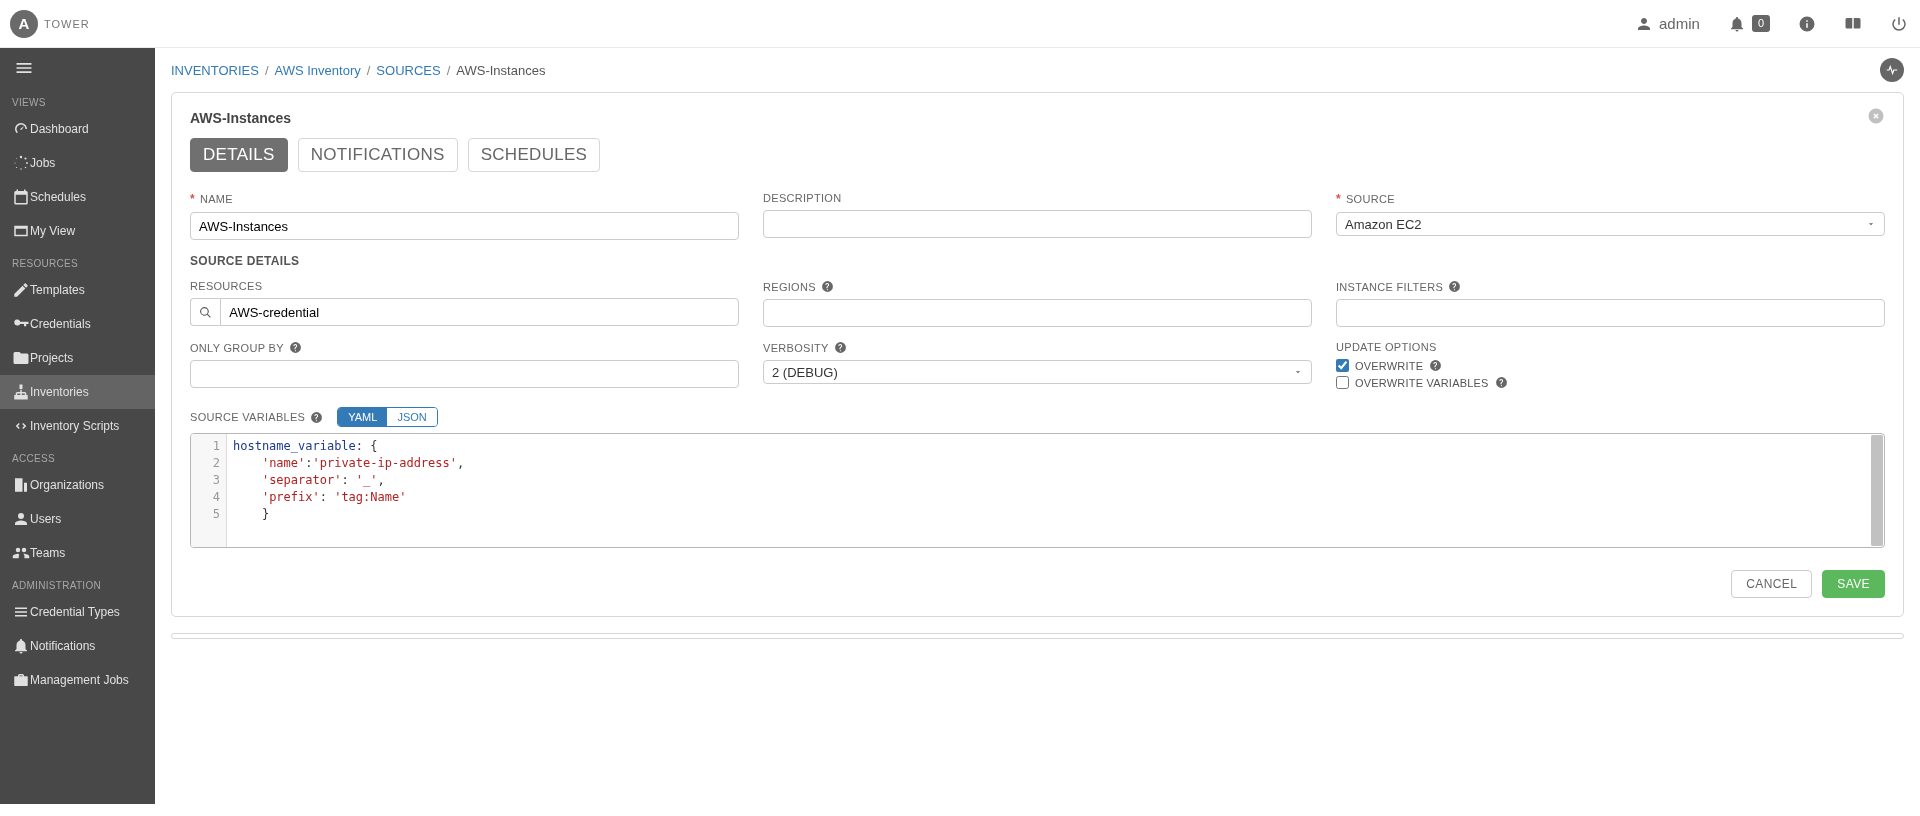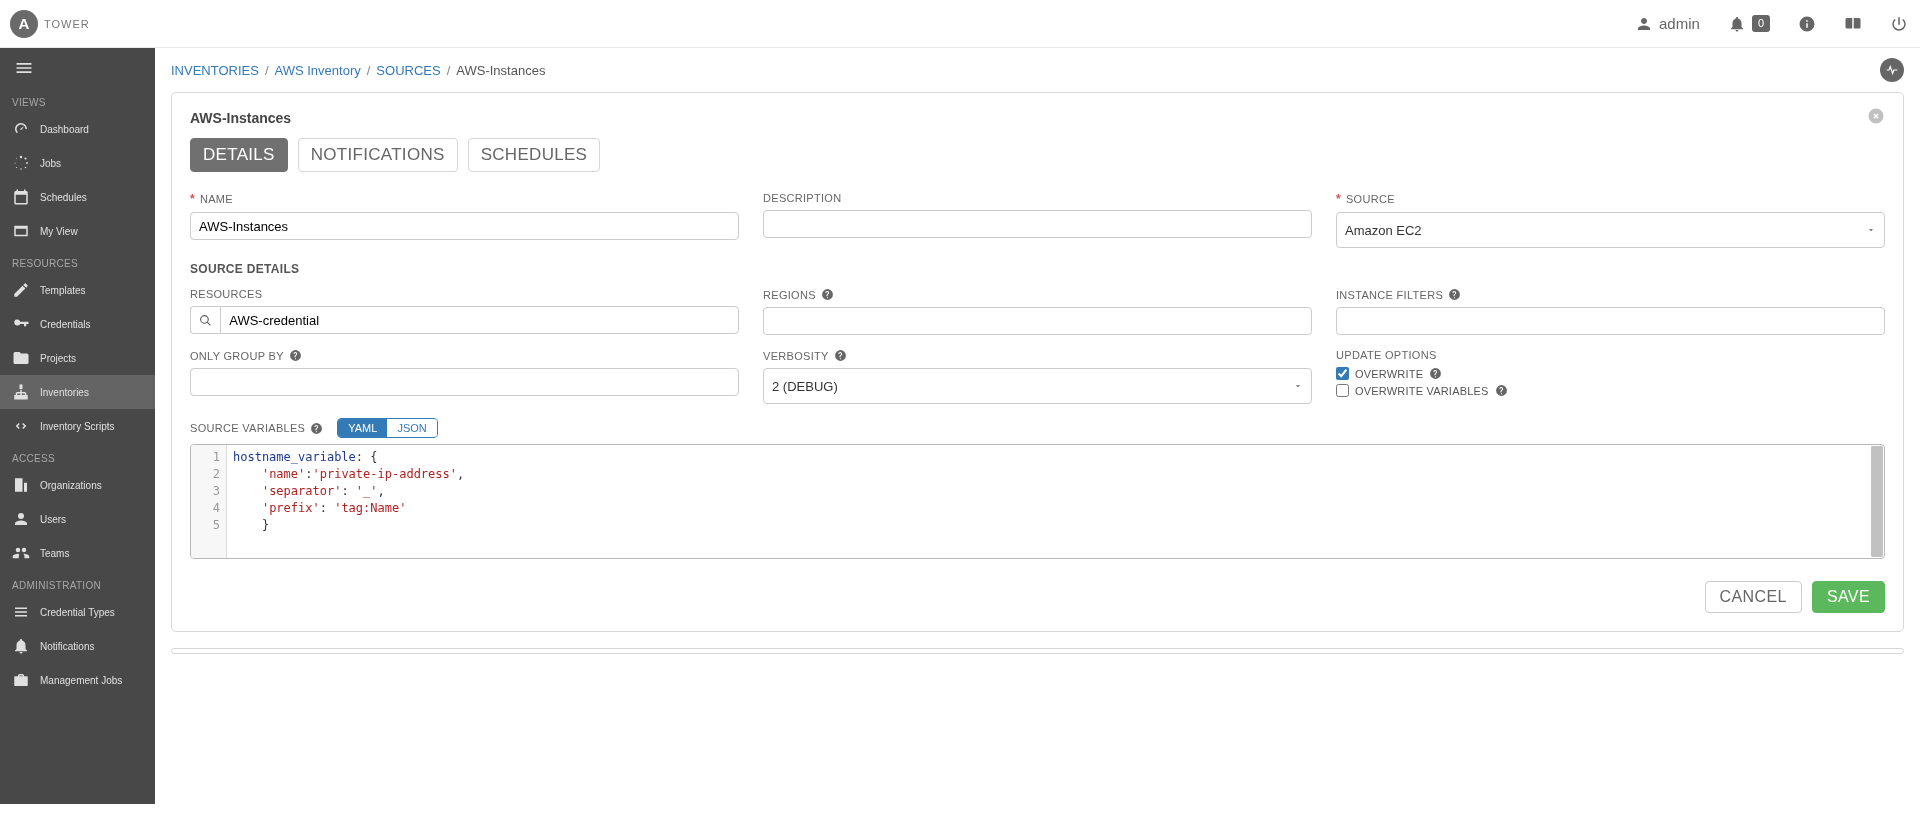--- a/index.html
+++ b/index.html
@@ -10,21 +10,21 @@
 .logo-text { font-size: 11px; letter-spacing: 1px; color: #777; }
 .top-right { margin-left: auto; display: flex; align-items: center; gap: 28px; color: #666; }
 .top-icon { display: inline-flex; align-items: flex-start; gap: 6px; font-size: 15px; cursor: pointer; color: #666; }
 .top-icon svg { width: 18px; height: 18px; fill: #666; }
 .badge { background: #666; color: #fff; font-size: 11px; border-radius: 3px; padding: 1px 6px; line-height: 15px; }
 
 .sidebar { position: absolute; top: 48px; left: 0; bottom: 12px; width: 155px; background: #484848; color: #e0e0e0; overflow-y: auto; }
 .sidebar .burger { padding: 10px 14px 6px; }
 .sidebar .burger svg { width: 20px; height: 20px; fill: #e0e0e0; }
 .sidebar-section-label { font-size: 10px; color: #a7a7a7; padding: 10px 12px 4px; letter-spacing: 0.3px; }
-.sidebar-item { display: flex; align-items: center; gap: 10px; padding: 8px 12px; cursor: pointer; font-size: 10px; }
+.sidebar-item { display: flex; align-items: center; padding: 8px 12px; cursor: pointer; font-size: 12px; }
 .sidebar-item.active { background: #646464; }
 .sidebar-item .si-icon { width: 18px; height: 18px; fill: #e0e0e0; flex: 0 0 18px; }
 
 .main { position: absolute; top: 48px; left: 155px; right: 0; bottom: 0; overflow-y: auto; background: #fff; padding: 0 16px 16px; }
 
 .breadcrumb-row { display: flex; align-items: center; padding: 10px 0; font-size: 13px; }
 .breadcrumb-row .crumb-link { color: #337ab7; cursor: pointer; }
 .breadcrumb-row .sep { margin: 0 6px; color: #888; }
 .breadcrumb-row .crumb-final { color: #555; }
 .status-icon { margin-left: auto; width: 24px; height: 24px; border-radius: 50%; background: #666; display: flex; align-items: center; justify-content: center; }
@@ -39,21 +39,21 @@
 .tabs-row { display: flex; gap: 10px; margin-bottom: 20px; }
 .tab-btn { border: 1px solid #d7d7d7; background: #fff; color: #666; font-size: 17px; padding: 6px 12px; border-radius: 4px; cursor: pointer; letter-spacing: 0.3px; }
 .tab-btn.active { background: #707070; border-color: #707070; color: #fff; }
 
 .form-row { display: flex; gap: 24px; margin-bottom: 14px; }
 .form-col { flex: 1; min-width: 0; }
 .form-label { font-size: 11px; color: #666; margin-bottom: 6px; display: flex; align-items: center; gap: 5px; letter-spacing: 0.3px; }
 .form-label .req { color: #d9534f; font-size: 12px; font-weight: bold; }
 .help-icon { width: 13px; height: 13px; fill: #666; }
 .text-input { width: 100%; height: 28px; border: 1px solid #ccc; border-radius: 4px; padding: 0 8px; font-size: 13px; background: #fff; }
-.select-input { width: 100%; height: 36px; border: 1px solid #ccc; border-radius: 4px; padding: 0 24px 0 8px; font-size: 13px; background: #fff; position: relative; display: flex; align-items: center; }
+.select-input { width: 100%; height: 24px; border: 1px solid #ccc; border-radius: 4px; padding: 0 24px 0 8px; font-size: 13px; background: #fff; position: relative; display: flex; align-items: center; }
 .select-caret { position: absolute; right: 8px; top: 50%; transform: translateY(-50%); width: 10px; height: 10px; fill: #666; }
 
 .section-heading { font-size: 12px; font-weight: 600; color: #555; margin: 6px 0 12px; letter-spacing: 0.3px; }
 
 .input-group { display: flex; }
 .input-group-btn { width: 32px; height: 28px; border: 1px solid #ccc; border-right: none; border-radius: 4px 0 0 4px; background: #fff; display: flex; align-items: center; justify-content: center; cursor: pointer; }
 .input-group-btn svg { width: 13px; height: 13px; fill: #555; }
 .input-group .text-input { border-radius: 0 4px 4px 0; }
 
 .check-item { display: flex; align-items: center; gap: 6px; font-size: 11px; color: #555; margin-bottom: 4px; letter-spacing: 0.2px; }
@@ -68,21 +68,21 @@
 .code-editor { border: 1px solid #b7b7b7; border-radius: 4px; height: 115px; display: flex; font-family: "Menlo","Consolas",monospace; font-size: 12px; overflow: hidden; position: relative; }
 .gutter { width: 36px; background: #f7f7f7; border-right: 1px solid #ddd; color: #999; text-align: right; padding: 4px 6px 4px 0; line-height: 17px; }
 .code-body { flex: 1; padding: 4px 6px; line-height: 17px; white-space: pre; overflow: auto; }
 .tok-key { color: #1e3a8a; }
 .tok-str { color: #b22222; }
 .tok-punc { color: #333; }
 .code-scrollbar { position: absolute; right: 1px; top: 1px; bottom: 1px; width: 12px; background: #f1f1f1; }
 .code-thumb { width: 100%; height: 100%; background: #c1c1c1; border-radius: 2px; }
 
 .actions-row { display: flex; justify-content: flex-end; gap: 10px; margin-top: 22px; }
-.btn { border-radius: 4px; padding: 6px 14px; font-size: 16px; cursor: pointer; letter-spacing: 0.4px; }
+.btn { border-radius: 4px; padding: 6px 14px; font-size: 12px; cursor: pointer; letter-spacing: 0.4px; }
 .btn-cancel { border: 1px solid #ccc; background: #fff; color: #666; }
 .btn-save { border: 1px solid #5cb85c; background: #5cb85c; color: #fff; }
 
 .secondary-panel { margin-top: 16px; border: 1px solid #d7d7d7; border-radius: 5px; height: 6px; }
 </style>
 </head>
 <body>
 
 <div class="topbar">
   <div class="logo-circ">A</div>

